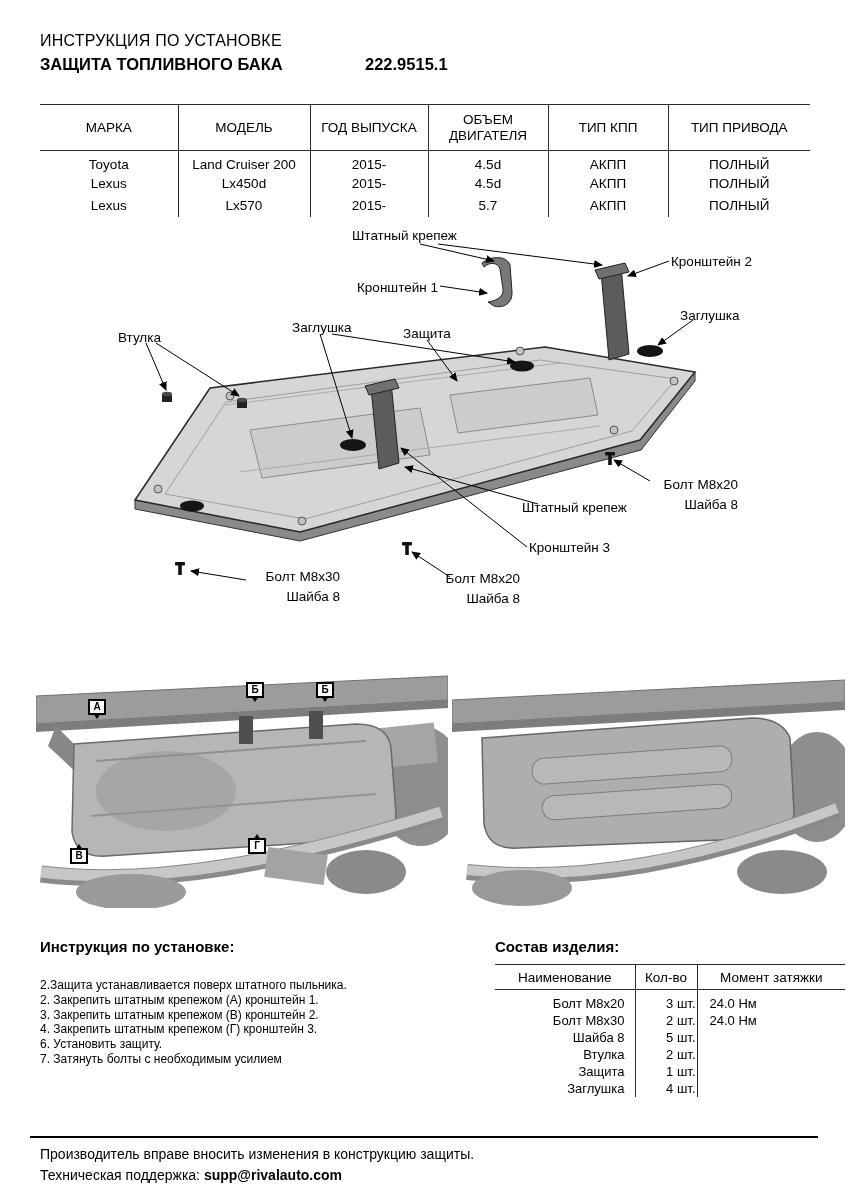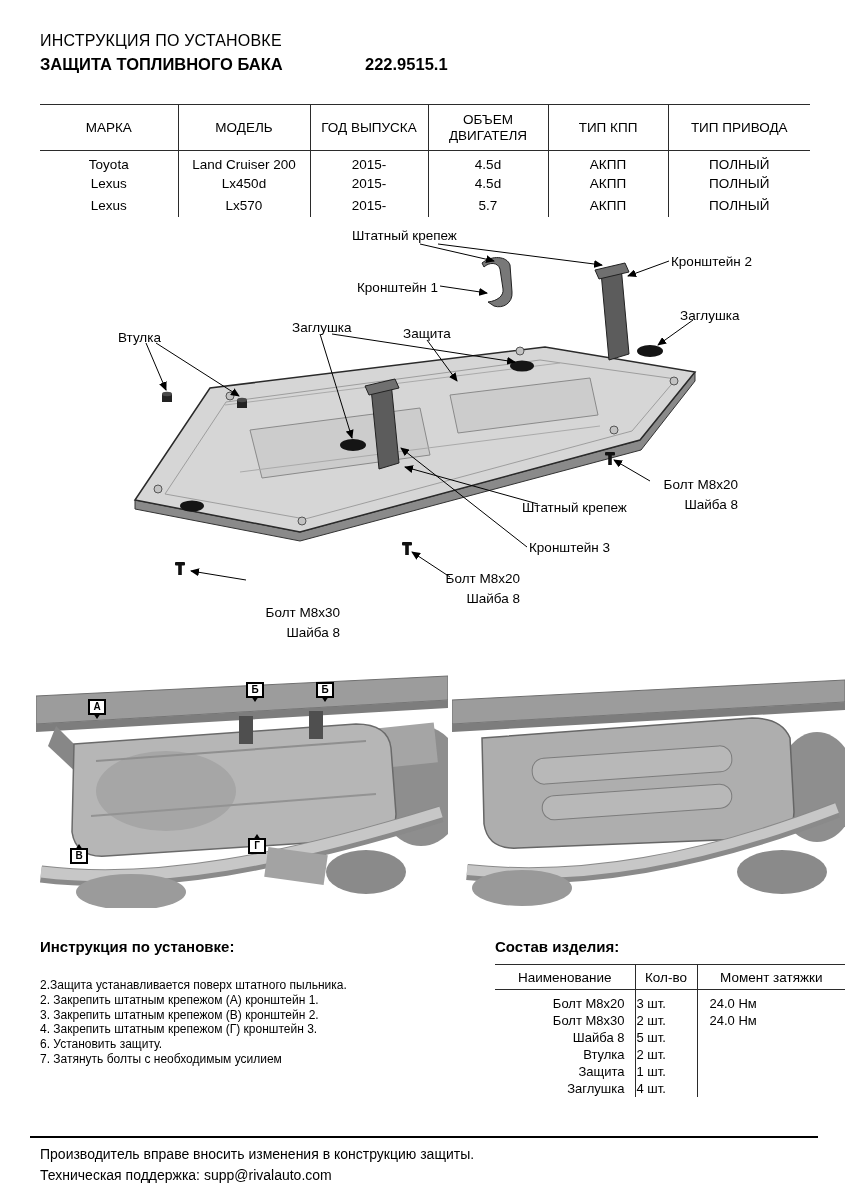--- a/index.html
+++ b/index.html
@@ -51,29 +51,29 @@
   .instructions-title { left:40px; top:938px; }
   .components-title { left:495px; top:938px; }
   .steps { position:absolute; left:40px; top:978px; width:430px; font-size:12px; line-height:14.8px; }
   .step { margin:0; }
 
   .comp-table { position:absolute; left:495px; top:964px; width:350px; border-collapse:collapse; table-layout:fixed; }
   .comp-table th { border-top:1px solid #2b2b2b; border-bottom:1px solid #2b2b2b; height:25px; font-size:13.5px; font-weight:normal; vertical-align:middle; }
   .comp-table td { height:16.5px; font-size:13px; vertical-align:middle; }
   .comp-table th:not(:last-child), .comp-table td:not(:last-child) { border-right:1px solid #2b2b2b; }
   .comp-table td.name { text-align:right; padding-right:10px; }
-  .comp-table td.qty  { text-align:left; }
+  .comp-table td.qty  { text-align:right; }
   .comp-table td.torque { text-align:left; padding-left:12px; }
   .comp-table tbody tr:first-child td { padding-top:6px; }
 
   
   .footer-rule { position:absolute; left:30px; top:1136px; width:788px; border-top:2px solid #000; }
   .footer-line1 { position:absolute; left:40px; top:1146px; font-size:14px; }
   .footer-line2 { position:absolute; left:40px; top:1167px; font-size:14px; }
-  .footer-line2 .email { font-weight:normal;margin-top:16px; }
+  .footer-line2 .email { font-weight:bold;margin-top:16px; }
 </style>
 </head>
 <body>
 
 <div>
   <div class="doc-subtitle">ИНСТРУКЦИЯ ПО УСТАНОВКЕ</div>
   <div class="doc-title-row">
     <span>ЗАЩИТА ТОПЛИВНОГО БАКА</span>
     <span class="part-number">222.9515.1</span>
   </div>
@@ -219,21 +219,21 @@
 <div class="dlabel" style="left:118px; top:328px;">Втулка</div>
 <div class="dlabel" style="left:292px; top:318px;">Заглушка</div>
 <div class="dlabel" style="left:403px; top:324px;">Защита</div>
 <div class="dlabel" style="left:522px; top:498px;">Штатный крепеж</div>
 <div class="dlabel" style="left:529px; top:538px;">Кронштейн 3</div>
 
 <div class="dlabel center" style="left:626px; top:475px; width:112px;">
   <div>Болт М8х20</div>
   <div>Шайба 8</div>
 </div>
-<div class="dlabel center" style="left:244px; top:567px; width:96px;margin-top:36px;">
+<div class="dlabel center" style="left:244px; top:567px; width:96px;">
   <div>Болт М8х30</div>
   <div>Шайба 8</div>
 </div>
 <div class="dlabel center" style="left:424px; top:569px; width:96px;">
   <div>Болт М8х20</div>
   <div>Шайба 8</div>
 </div>
 
 <svg class="photo-svg-left" width="412" height="242" viewBox="0 0 412 242">
   <rect width="412" height="242" fill="#ffffff"></rect>

